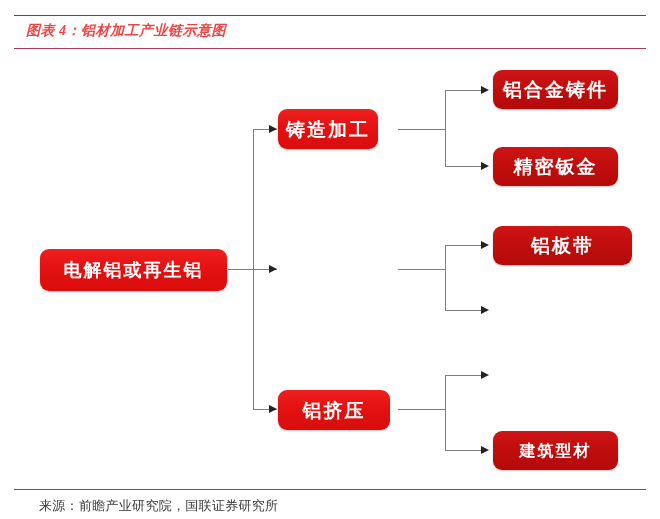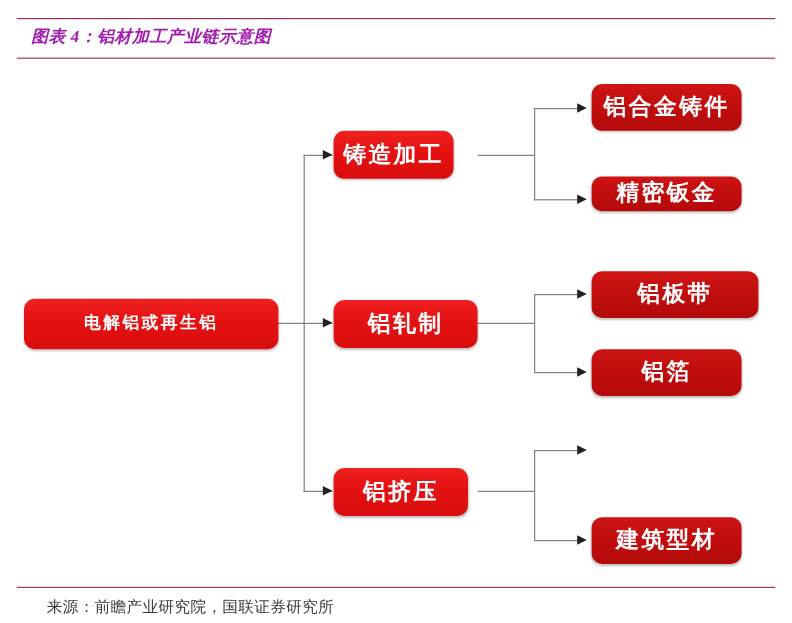--- a/index.html
+++ b/index.html
@@ -14,21 +14,21 @@
 
   
   .rule{position:absolute;left:14px;width:632px;height:1px;background:#9b2d55;}
   .rule.top{top:15px;}
   .rule.bottom{top:48px;height:1px;background:#a83a60;}
   .rule.foot{top:489px;height:1px;background:#a83a60;}
 
   .chart-title{
     position:absolute;left:26px;top:22px;
     font-size:14px;font-weight:bold;font-style:italic;
-    color:#a21caf;letter-spacing:.5px;
+    color:#ef4444;letter-spacing:.5px;
     white-space:nowrap;
   }
   .source{
     position:absolute;left:39px;top:497px;
     font-size:13px;color:#3a3a3a;white-space:nowrap;
     letter-spacing:.3px;
   }
 
   
   .canvas{position:absolute;left:0;top:52px;width:660px;height:436px;}
@@ -97,37 +97,35 @@
     <div class="arrow" style="left:481px;top:189px;"></div>
     <div class="arrow" style="left:481px;top:254px;"></div>
 
     <div class="ln h" style="left:398px;top:357px;width:47px;"></div>
     <div class="ln v" style="left:445px;top:323px;height:75px;"></div>
     <div class="ln h" style="left:445px;top:323px;width:40px;"></div>
     <div class="ln h" style="left:445px;top:398px;width:40px;"></div>
     <div class="arrow" style="left:481px;top:319px;"></div>
     <div class="arrow" style="left:481px;top:394px;"></div>
 
-    <div class="node bright" style="left:20px;top:197px;width:212px;height:42px;font-size:14px;">电解铝或再生铝</div>
+    <div class="node bright" style="left:40px;top:197px;width:187px;height:42px;font-size:18px;">电解铝或再生铝</div>
 
     <div class="node bright" style="left:278px;top:57px;width:100px;height:40px;font-size:19px;">铸造加工</div>
 
-    <div class="node bright" style="left:278px;top:198px;width:120px;height:40px;font-size:19px;">铝轧制</div>
 
     <div class="node bright" style="left:278px;top:338px;width:112px;height:40px;font-size:19px;">铝挤压</div>
 
     <div class="node dark" style="left:493px;top:18px;width:125px;height:39px;font-size:19px;">铝合金铸件</div>
 
-    <div class="node dark" style="left:493px;top:95px;width:125px;height:29px;font-size:19px;">精密钣金</div>
+    <div class="node dark" style="left:493px;top:95px;width:125px;height:39px;font-size:19px;">精密钣金</div>
 
     <div class="node dark" style="left:493px;top:174px;width:139px;height:39px;font-size:19px;">铝板带</div>
 
-    <div class="node dark" style="left:493px;top:239px;width:125px;height:39px;font-size:19px;">铝箔</div>
 
 
-    <div class="node dark" style="left:493px;top:379px;width:125px;height:39px;font-size:19px;">建筑型材</div>
+    <div class="node dark" style="left:493px;top:379px;width:125px;height:39px;font-size:16px;">建筑型材</div>
 
   </div>
 
   <div class="rule foot"></div>
   <div class="source">来源：前瞻产业研究院，国联证券研究所</div>
 
 </div>
 
 </body></html>

